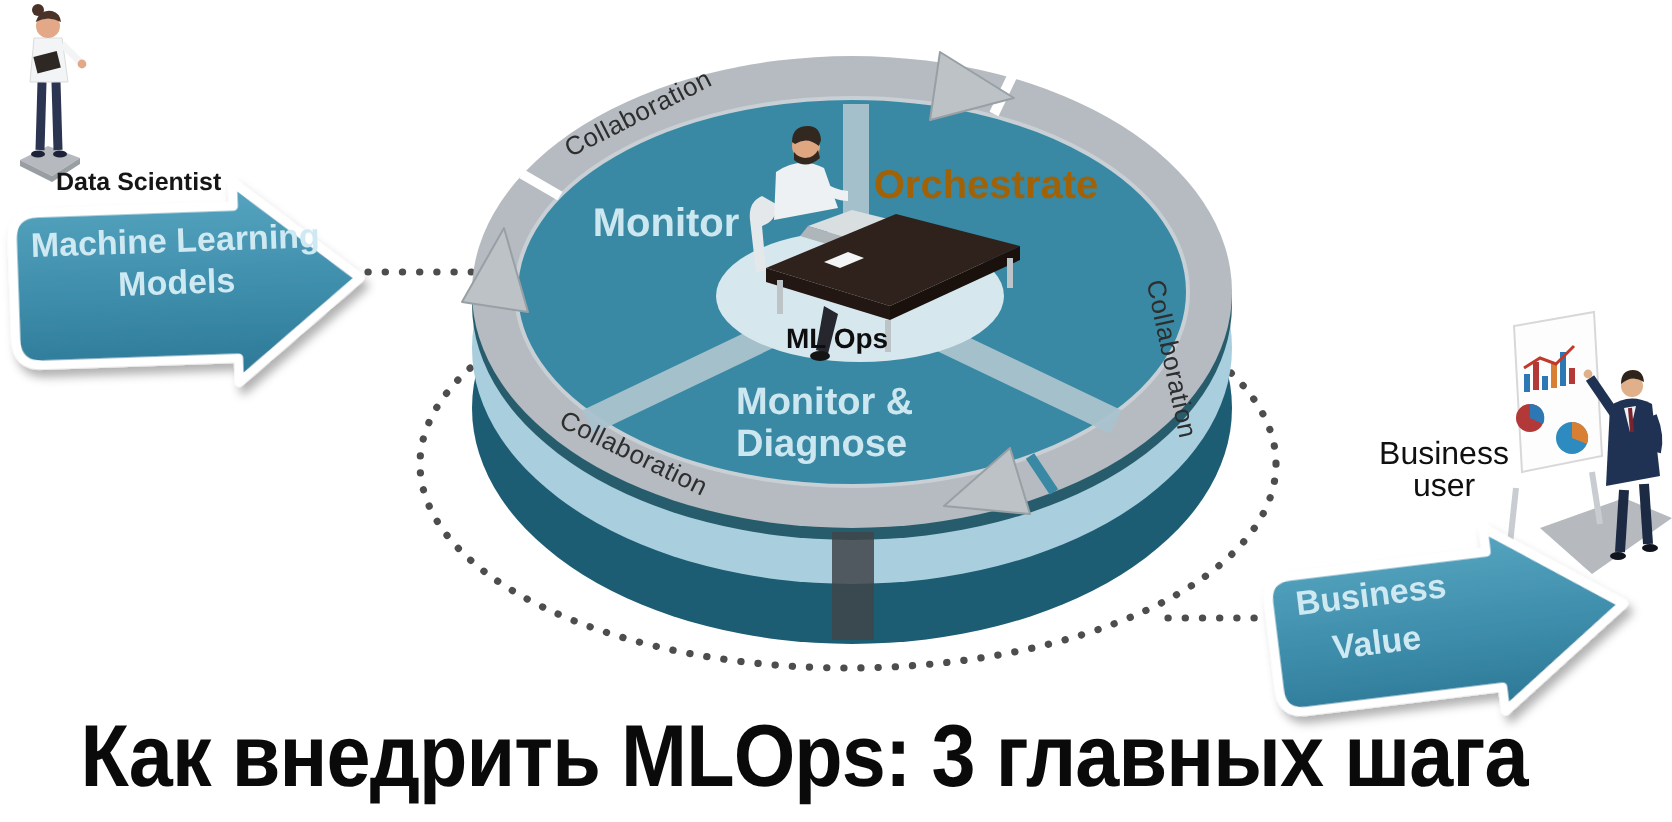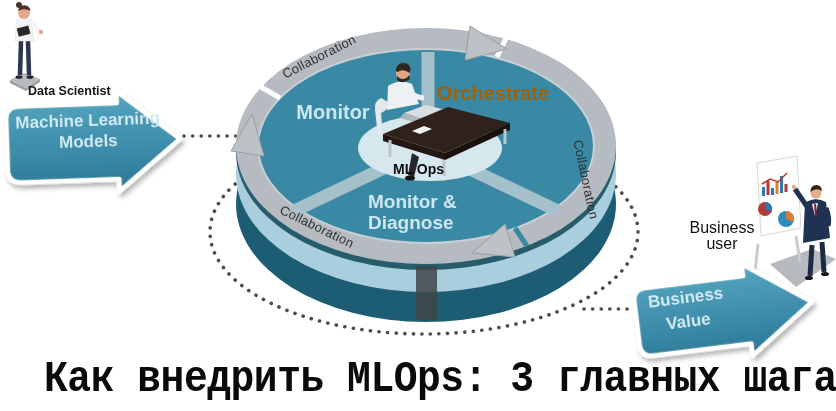--- a/index.html
+++ b/index.html
@@ -18,21 +18,21 @@
     line-height:21px;white-space:pre-line;}
   .lbl-mlops{left:393px;top:161px;width:76px;font-size:14px;font-weight:700;color:#0e0e0e;}
   .collab{position:absolute;width:94px;text-align:center;font-size:13px;color:#2e2e2e;letter-spacing:0.3px;}
   .collab-1{left:272px;top:49px;transform:rotate(-27deg);}
   .collab-2{left:539px;top:172px;transform:rotate(78deg);}
   .collab-3{left:270px;top:219px;transform:rotate(26deg);}
   .lbl-business-user{left:672px;top:220px;width:100px;font-size:16px;color:#101010;text-align:center;
     line-height:16px;white-space:pre-line;}
   .lbl-bv-arrow{left:637px;top:286px;width:100px;font-size:17px;font-weight:600;color:#cfe9f2;
     text-align:center;line-height:24px;white-space:pre-line;transform:rotate(-7deg);}
-  .title{left:0;top:354px;width:836px;text-align:right;position:absolute;font-family:Liberation Mono, monospace;}
+  .title{left:0;top:354px;width:728px;text-align:right;position:absolute;}
   .title > span{display:inline-block;font-size:44px;font-weight:700;color:#0a0a0a;
     transform:scaleX(0.9);white-space:nowrap;letter-spacing:-0.5px;line-height:1.15;}
 </style>
 </head>
 <body>
 
 <div class="screen">
 
   <svg class="abs" style="left:0;top:0" width="836" height="411" viewBox="0 0 836 411">
     <defs>

